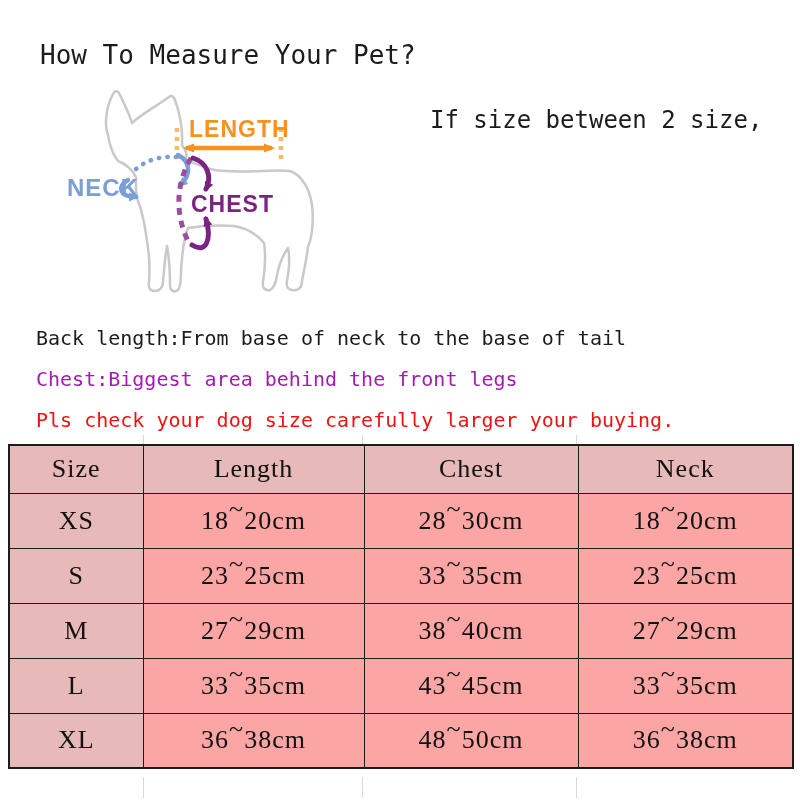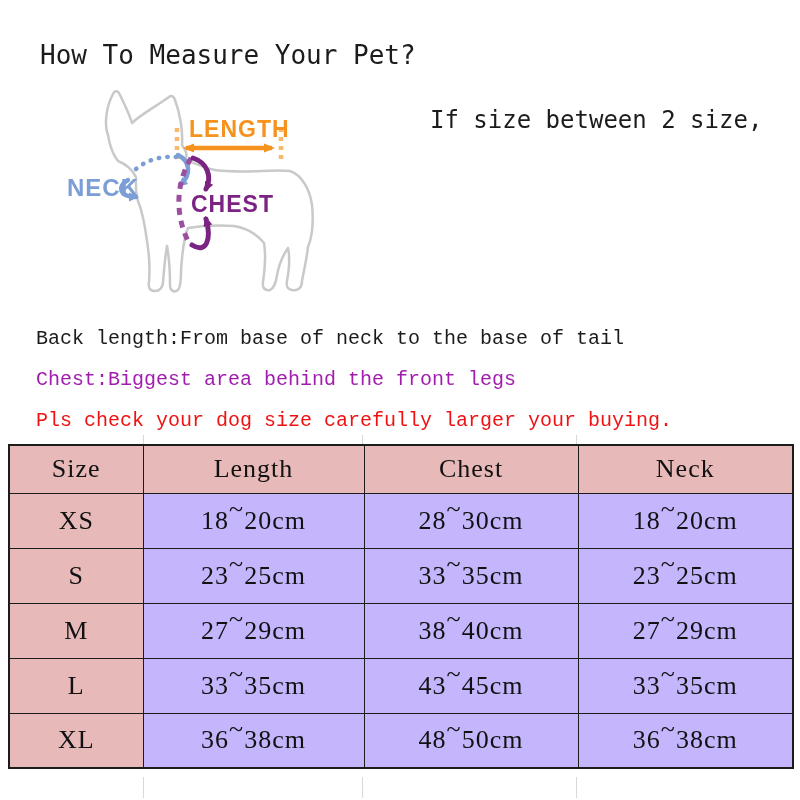--- a/index.html
+++ b/index.html
@@ -5,32 +5,32 @@
   html,body{margin:0;padding:0;}
   body{
     width:800px;height:800px;position:relative;overflow:hidden;
     background:#ffffff;color:#1c1c1c;
     font-family:"DejaVu Sans Mono",monospace;
   }
   .abs{position:absolute;}
   #page-title{left:32px;top:40px;font-size:26px;letter-spacing:0px;white-space:nowrap;margin-left:8px;}
   #size-note{left:430px;top:93px;font-size:24px;line-height:54px;white-space:nowrap;}
   #instructions{left:36px;top:318px;font-size:20px;line-height:41px;white-space:nowrap;}
-  #instructions div{height:41px;font-family:Liberation Mono, monospace;}
+  #instructions div{height:41px;}
   svg text{font-family:"Liberation Sans","DejaVu Sans",sans-serif;font-weight:bold;letter-spacing:1px;}
   table{
     position:absolute;left:8px;top:444px;width:784px;
     border-collapse:collapse;table-layout:fixed;
     font-family:"Liberation Serif","DejaVu Serif",serif;
     font-size:26px;text-align:center;color:#111111;
     border:2px solid #1c1c1c;
   }
   th,td{border:1.5px solid #1c1c1c;font-weight:normal;padding:0;letter-spacing:1px;overflow:hidden;}
   thead tr{height:48px;}
-  tbody tr{height:55px;background:#c4b5fd;}
+  tbody tr{height:55px;background:#fca5a5;}
   .tld{vertical-align:0.45em;display:inline-block;line-height:0;}
   .gridstub{position:absolute;width:1px;background:#d9d9d9;}
 </style>
 </head>
 <body>
 
 <div class="abs" id="page-title">How To Measure Your Pet?</div>
 
 <div class="abs" id="size-note">
   <div>If size between 2 size,</div>

